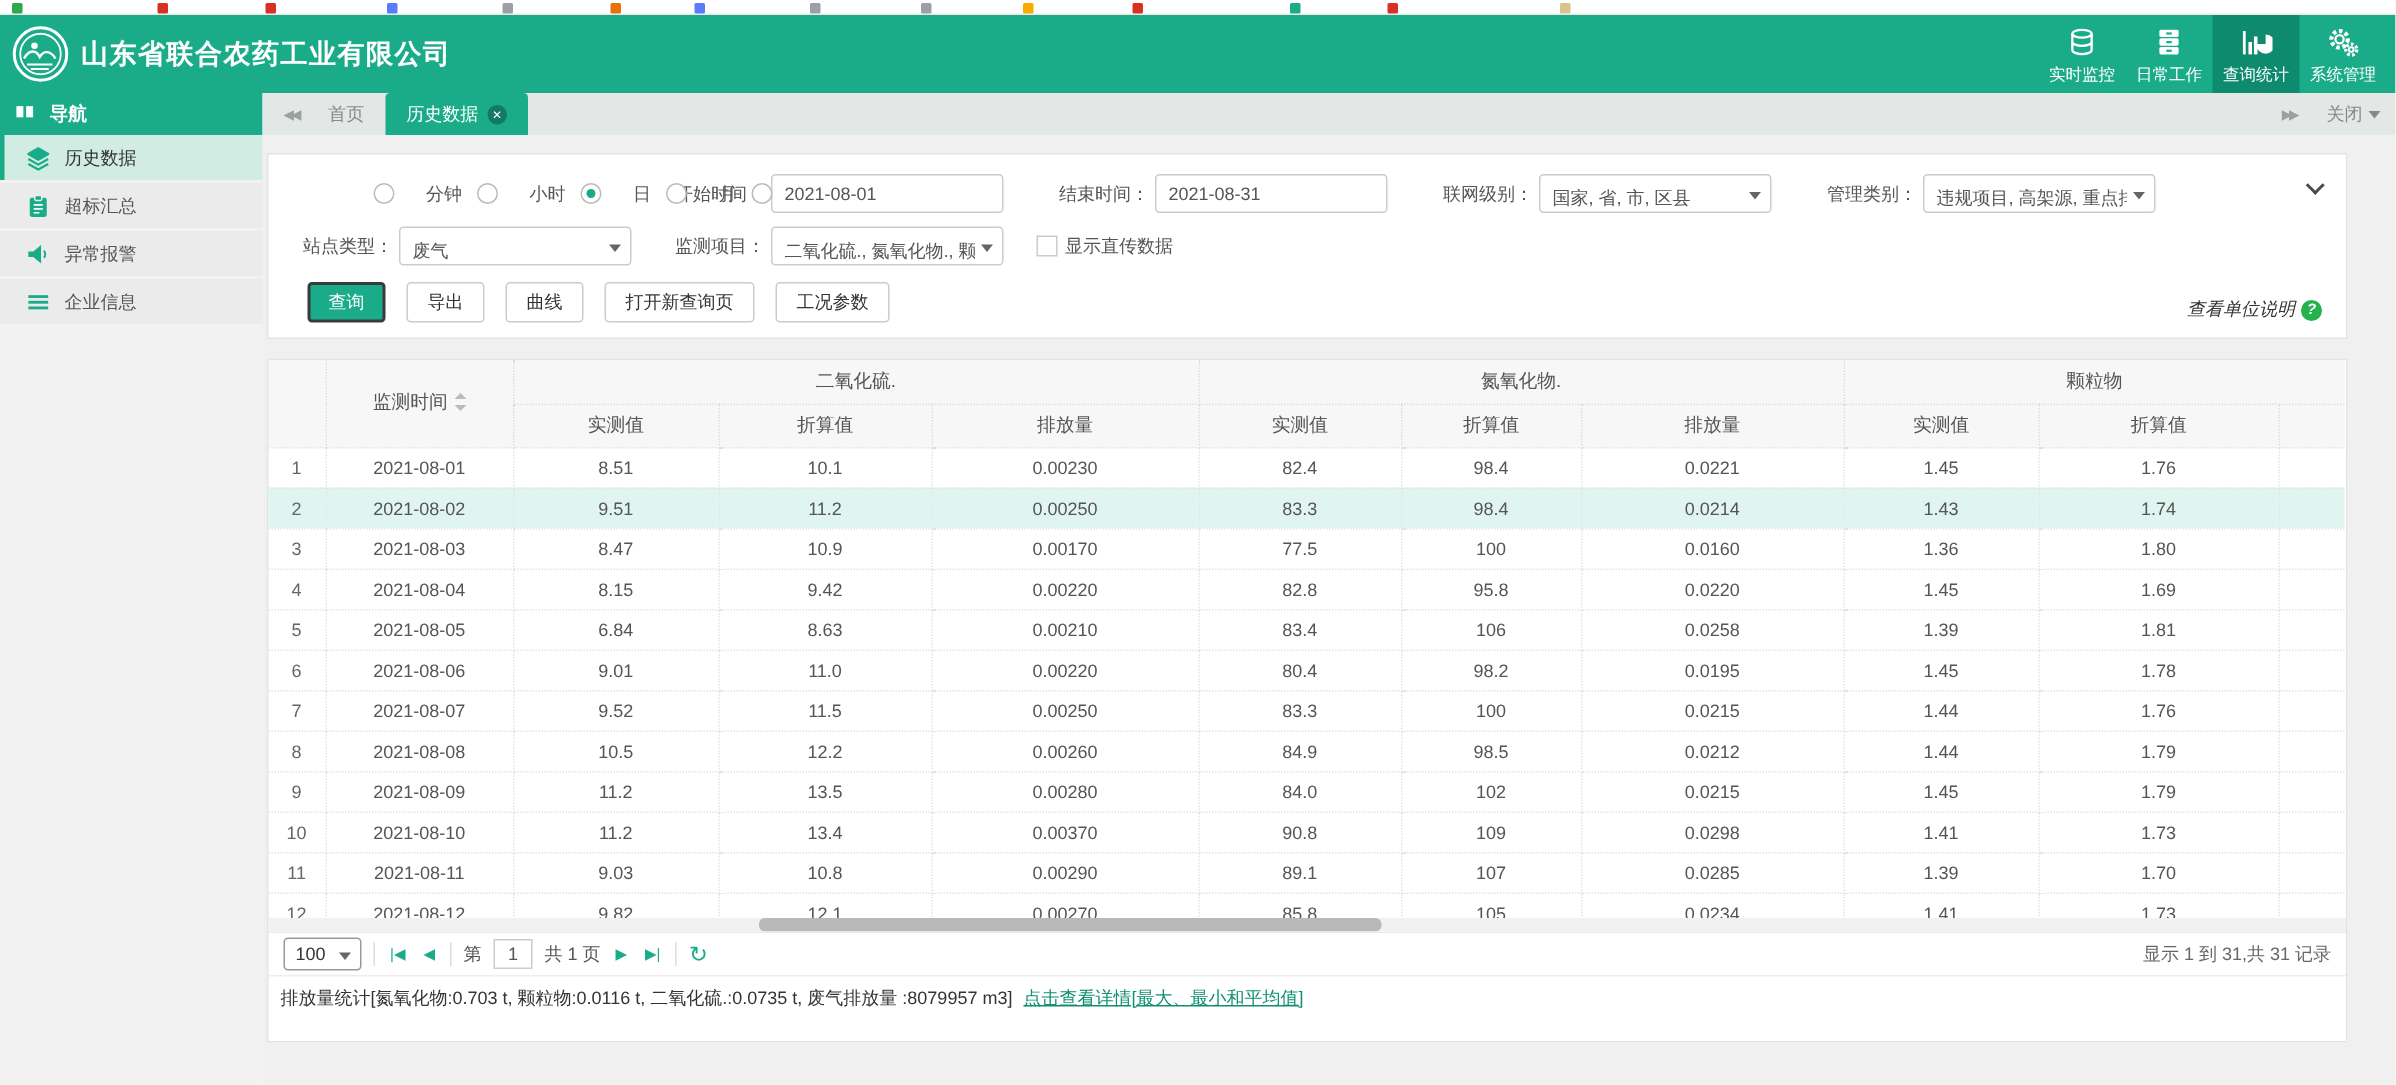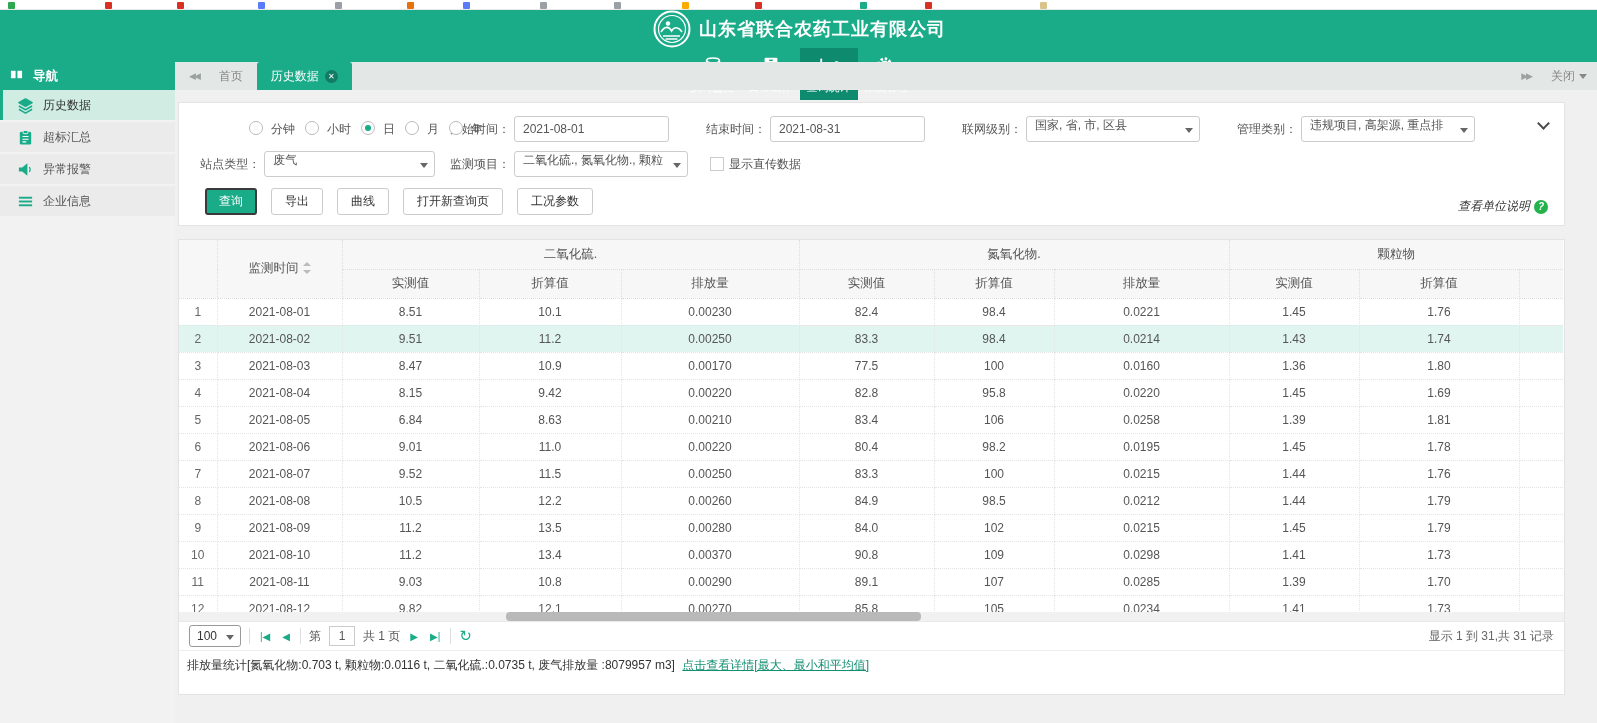--- a/index.html
+++ b/index.html
@@ -5,21 +5,21 @@
   * { margin:0; padding:0; box-sizing:border-box; }
   html,body { width:1597px; height:723px; overflow:hidden; }
   body { font-family:"Liberation Sans","DejaVu Sans",sans-serif; font-size:12px; color:#333; background:#f0f0f0; }
   .screen { position:relative; width:1597px; height:723px; background:#f0f0f0; }
 
   
   .bookmarks { position:relative; height:10px; background:#fff; border-bottom:1px solid #e8e8e8; }
   .fav { position:absolute; top:2px; width:7px; height:7px; border-radius:1px; }
 
   
-  .appbar { height:52px; background:var(--primary,#1aab89); display:flex; align-items:center; justify-content:space-between; padding:0 6px 0 8px;flex-direction:column; }
+  .appbar { height:52px; background:var(--primary,#1aab89); display:flex; align-items:center; justify-content:space-between; padding:0 6px 0 8px; }
   .brand { display:flex; align-items:center; gap:8px; }
   .logo { width:38px; height:38px; display:inline-flex; }
   .brand-name { color:#fff; font-size:18px; font-weight:bold; letter-spacing:1px; }
   .topnav { display:flex; height:52px; }
   .nav-item { width:58px; height:52px; display:flex; flex-direction:column; align-items:center; justify-content:center; gap:2px; cursor:pointer; }
   .nav-item.active { background:var(--primary-dark,#0e8b6f); }
   .nav-ico { height:24px; display:flex; align-items:center; }
   .nav-label { color:#fff; font-size:11px; white-space:nowrap; }
 
   .main { display:flex; height:661px; }
@@ -45,25 +45,25 @@
   .page { flex:1; padding:12px 32px 0 3px; overflow:hidden; }
   .panel { background:#fff; border:1px solid #e3e3e3; }
 
   
   .filter-panel { position:relative; padding:12px 8px 10px 8px; }
   .frow { display:flex; align-items:center; height:28px; margin-bottom:7px; }
   .fcell { display:flex; align-items:center; margin-right:22px; }
   .fcell.c1 { width:248px; margin-right:0; }
   .flabel { width:79px; text-align:right; color:#555; padding-right:4px; white-space:nowrap; }
   input.txt { width:155px; height:26px; border:1px solid #ccc; border-radius:3px; padding:0 8px; font-size:12px; color:#555; font-family:inherit; }
-  .select { width:174px; height:26px; border:1px solid #ccc; border-radius:3px; background:#fff; display:flex; align-items:flex-start; padding:0 18px 0 8px; position:relative; color:#555; cursor:pointer; }
+  .select { width:155px; height:26px; border:1px solid #ccc; border-radius:3px; background:#fff; display:flex; align-items:flex-end; padding:0 18px 0 8px; position:relative; color:#555; cursor:pointer; }
   .select .sel-text { overflow:hidden; white-space:nowrap; flex:1; }
   .sel-caret { position:absolute; right:6px; top:11px; width:0; height:0; border-left:4px solid transparent; border-right:4px solid transparent; border-top:5px solid #666; }
   .radio-group { width:248px; display:flex; align-items:center; gap:10px; padding-left:62px; }
-  .radio-opt { display:flex; align-items:flex-start; gap:8px; color:#555; cursor:pointer; white-space:nowrap; }
+  .radio-opt { display:flex; align-items:center; gap:21px; color:#555; cursor:pointer; white-space:nowrap; }
   .radio { width:14px; height:14px; border-radius:50%; border:1px solid #bbb; background:#fff; display:inline-block; position:relative; }
   .radio.checked::after { content:""; position:absolute; left:3px; top:3px; width:6px; height:6px; border-radius:50%; background:var(--primary,#1aab89); }
   .checkbox { width:14px; height:14px; border:1px solid #ccc; background:#fff; display:inline-block; margin-right:5px; }
   .cb-wrap { display:flex; align-items:center; color:#555; cursor:pointer; }
   .collapse-chev { position:absolute; right:16px; top:16px; width:9px; height:9px; border-right:2px solid #4a4a4a; border-bottom:2px solid #4a4a4a; transform:rotate(45deg); cursor:pointer; }
   .btnrow { display:flex; align-items:flex-end; gap:14px; height:30px; padding-left:18px; margin-bottom:0; }
   .btn { height:27px; padding:0 13px; background:#fff; border:1px solid #ccc; border-radius:3px; font-size:12px; color:#333; cursor:pointer; font-family:inherit; }
   .btn.primary { background:var(--primary,#1aab89); color:#fff; border:2px solid #3a3a3a; padding:0 12px; }
   .unit-help { margin-left:auto; margin-right:8px; display:flex; align-items:center; gap:4px; color:#333; cursor:pointer;font-style:italic; }
   .help-ico { width:14px; height:14px; border-radius:50%; background:#23b24b; color:#fff; font-size:10px; font-weight:bold; text-align:center; line-height:14px; }

